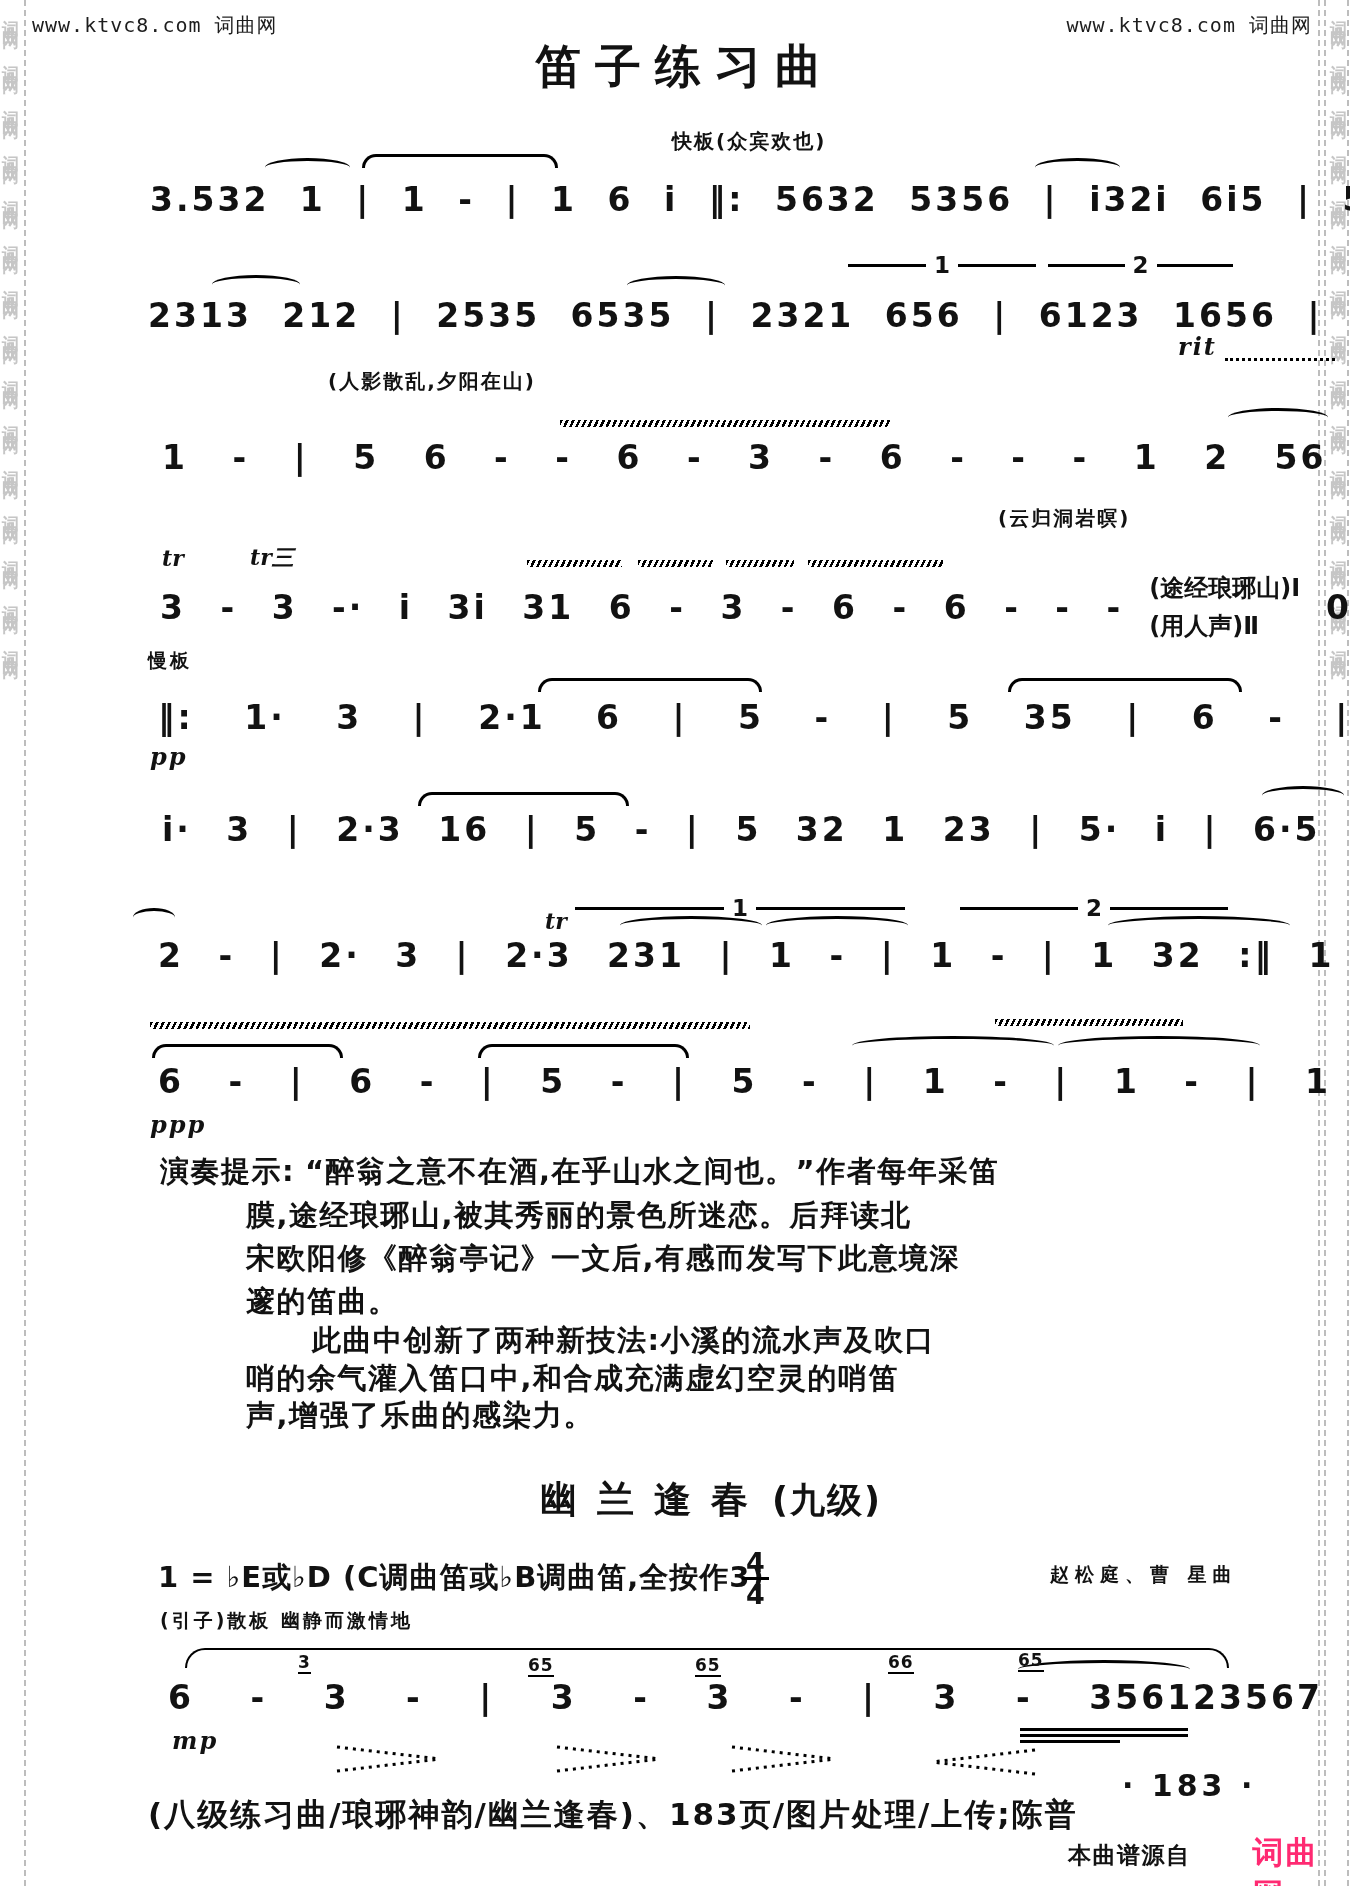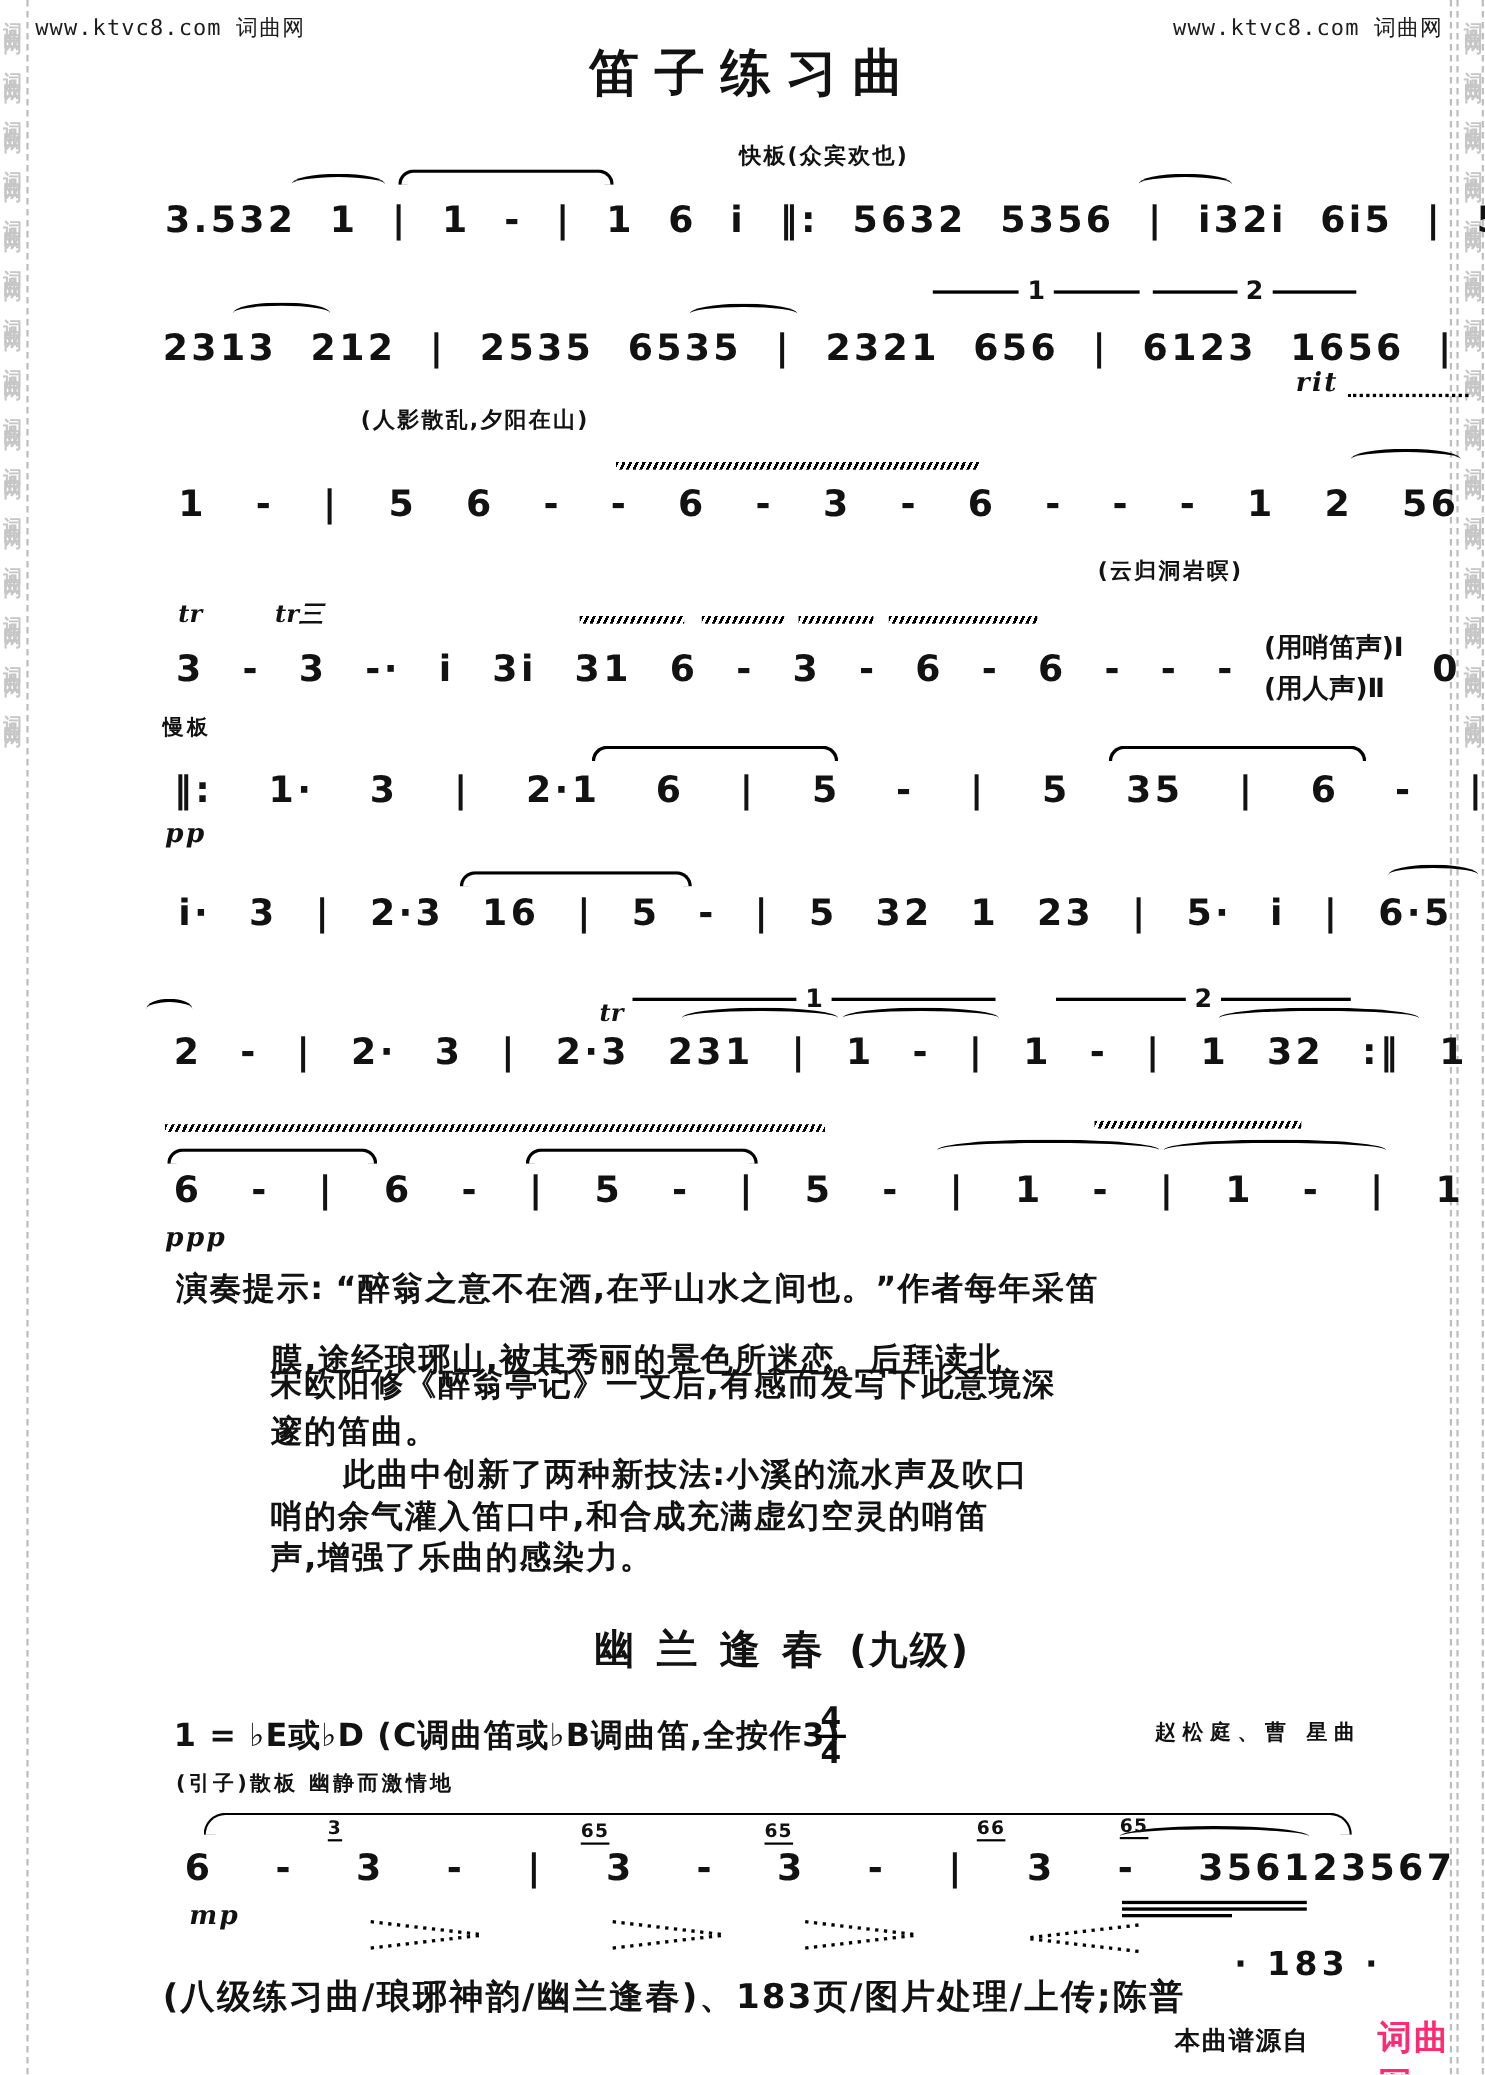--- a/index.html
+++ b/index.html
@@ -92,21 +92,21 @@
   <div class="abs anno" style="left:998px;top:505px;">(云归洞岩暝)</div>
   <div class="abs tr" style="left:162px;top:545px;">tr</div>
   <div class="abs tr" style="left:250px;top:543px;">tr三</div>
   <div class="abs wavy" style="left:527px;top:560px;width:95px;"></div>
   <div class="abs wavy" style="left:638px;top:560px;width:75px;"></div>
   <div class="abs wavy" style="left:726px;top:560px;width:68px;"></div>
   <div class="abs wavy" style="left:808px;top:560px;width:135px;"></div>
   <div class="abs l4row" style="left:160px;top:572px;">
     <span class="score ws20">3 - 3 -· i 3i 31 6 - 3 - 6 - 6 - - -</span>
     <span class="vstack">
-      <span>(用哨笛声)Ⅰ</span>
+      <span>(途经琅琊山)Ⅰ</span>
       <span>(用人声)Ⅱ</span>
     </span>
     <span class="score ws16">0 32 |</span>
   </div>
 
   <div class="abs tempo" style="left:148px;top:648px;">慢板</div>
   <div class="abs sq" style="left:538px;top:678px;width:218px;"></div>
   <div class="abs sq" style="left:1008px;top:678px;width:228px;"></div>
   <div class="abs score ws36" style="left:158px;top:698px;">‖: 1· 3 | 2·1 6 | 5 - | 5 35 | 6 - | 6 56</div>
   <div class="abs dyn" style="left:150px;top:742px;">pp</div>
@@ -132,21 +132,21 @@
   <div class="abs wavy" style="left:995px;top:1019px;width:188px;"></div>
   <div class="abs sq" style="left:152px;top:1044px;width:185px;"></div>
   <div class="abs sq" style="left:478px;top:1044px;width:205px;"></div>
   <div class="abs arc" style="left:852px;top:1036px;width:202px;"></div>
   <div class="abs arc" style="left:1058px;top:1036px;width:202px;"></div>
   <div class="abs score ws30" style="left:158px;top:1062px;">6 - | 6 - | 5 - | 5 - | 1 - | 1 - | 1 - ‖</div>
   <div class="abs dyn" style="left:150px;top:1110px;">ppp</div>
 
   <div class="abs notes" style="left:160px;top:1152px;">演奏提示:</div>
   <div class="abs notes" style="left:305px;top:1152px;">“醉翁之意不在酒,在乎山水之间也。”作者每年采笛</div>
-  <div class="abs notes" style="left:246px;top:1196px;margin-top:20px;">膜,途经琅琊山,被其秀丽的景色所迷恋。后拜读北</div>
+  <div class="abs notes" style="left:246px;top:1196px;">膜,途经琅琊山,被其秀丽的景色所迷恋。后拜读北</div>
   <div class="abs notes" style="left:246px;top:1239px;">宋欧阳修《醉翁亭记》一文后,有感而发写下此意境深</div>
   <div class="abs notes" style="left:246px;top:1282px;">邃的笛曲。</div>
   <div class="abs notes" style="left:312px;top:1321px;">此曲中创新了两种新技法:小溪的流水声及吹口</div>
   <div class="abs notes" style="left:246px;top:1359px;">哨的余气灌入笛口中,和合成充满虚幻空灵的哨笛</div>
   <div class="abs notes" style="left:246px;top:1396px;">声,增强了乐曲的感染力。</div>
 
   <div class="abs" style="left:540px;top:1475px;display:flex;gap:4px;">
     <span class="title2">幽兰逢春</span>
     <span class="grade">(九级)</span>
   </div>

